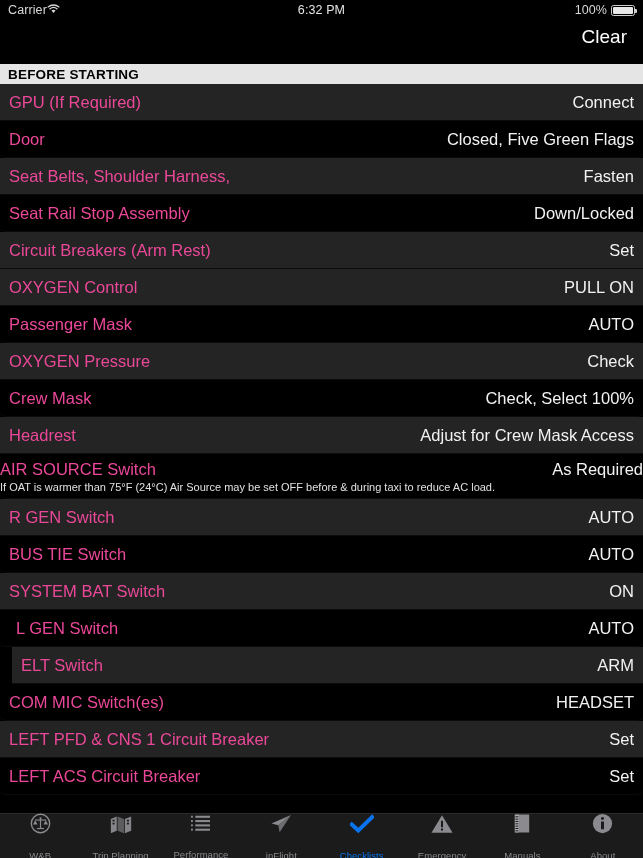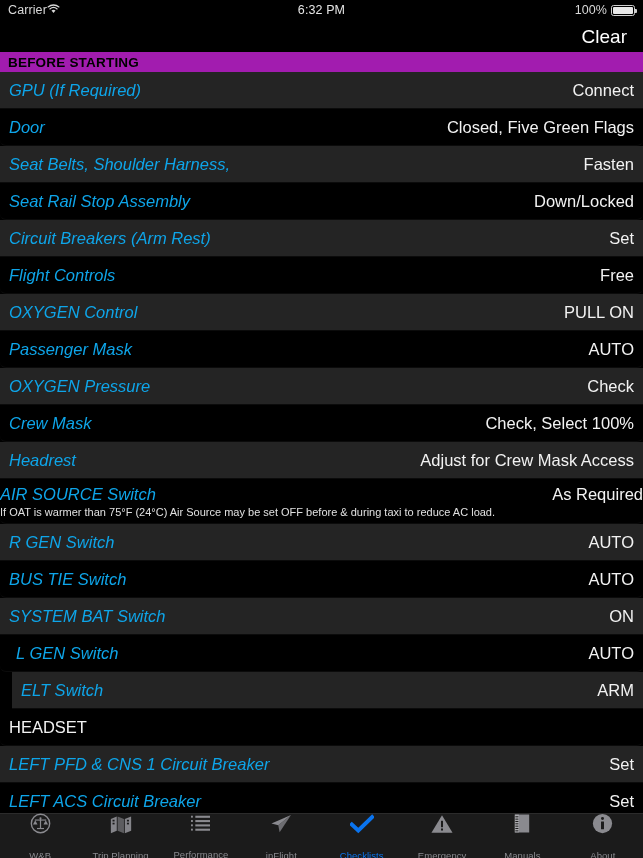--- a/index.html
+++ b/index.html
@@ -126,26 +126,25 @@
     align-items: center;
     justify-content: space-between;
     padding: 0 9px;
     border-bottom: 1px solid #0b0b0b;
     cursor: pointer;
   }
   .row.odd  { background: #242424; }
   .row.even { background: #000000; border-radius: 6px; }
   .row .title {
     font-size: 16.5px;
-    color: #0ea5e9;
+    color: #ec4899;
     white-space: nowrap;
     overflow: hidden;
     text-overflow: ellipsis;
     padding-right: 10px;
-    font-style: italic;
   }
   .row .action {
     font-size: 16.5px;
     color: #f2f2f2;
     white-space: nowrap;
     text-align: right;
   }
 
   
   .row.has-note {
@@ -225,21 +224,21 @@
       <span class="battery">
           <i></i>
         </span>
     </div>
   </div>
 
   <div class="navbar">
     <button class="clear-btn">Clear</button>
   </div>
 
-  <div class="section-header" style="background: #a21caf; color: rgb(0, 0, 0);">
+  <div class="section-header" style="background: #e5e5e5; color: rgb(0, 0, 0); margin-top: 12px;">
     <span>BEFORE STARTING</span>
   </div>
 
   <div class="list" id="checklist-list">
       <div class="row odd" style="background: rgb(36, 36, 36);">
         <span class="title">GPU (If Required)</span>
         <span class="action">Connect</span>
       </div>
       <div class="row even" style="background: rgb(0, 0, 0);">
         <span class="title">Door</span>
@@ -249,24 +248,20 @@
         <span class="title">Seat Belts, Shoulder Harness,</span>
         <span class="action">Fasten</span>
       </div>
       <div class="row even" style="background: rgb(0, 0, 0);">
         <span class="title">Seat Rail Stop Assembly</span>
         <span class="action">Down/Locked</span>
       </div>
       <div class="row odd" style="background: rgb(36, 36, 36);">
         <span class="title">Circuit Breakers (Arm Rest)</span>
         <span class="action">Set</span>
-      </div>
-      <div class="row even" style="background: rgb(0, 0, 0);">
-        <span class="title">Flight Controls</span>
-        <span class="action">Free</span>
       </div>
       <div class="row odd" style="background: rgb(36, 36, 36);">
         <span class="title">OXYGEN Control</span>
         <span class="action">PULL ON</span>
       </div>
       <div class="row even" style="background: rgb(0, 0, 0);">
         <span class="title">Passenger Mask</span>
         <span class="action">AUTO</span>
       </div>
       <div class="row odd" style="background: rgb(36, 36, 36);">
@@ -302,20 +297,21 @@
       </div>
       <div class="row even" style="background: rgb(0, 0, 0); padding-left: 16px;">
         <span class="title">L GEN Switch</span>
         <span class="action">AUTO</span>
       </div>
       <div class="row odd" style="background: rgb(36, 36, 36); margin-left: 12px;">
         <span class="title">ELT Switch</span>
         <span class="action">ARM</span>
       </div>
       <div class="row even" style="background: rgb(0, 0, 0);">
+        <span class="title">COM MIC Switch(es)</span>
         <span class="action">HEADSET</span>
       </div>
       <div class="row odd" style="background: rgb(36, 36, 36);">
         <span class="title">LEFT PFD &amp; CNS 1 Circuit Breaker</span>
         <span class="action">Set</span>
       </div>
       <div class="row even" style="background: rgb(0, 0, 0);">
         <span class="title">LEFT ACS Circuit Breaker</span>
         <span class="action">Set</span>
       </div>

